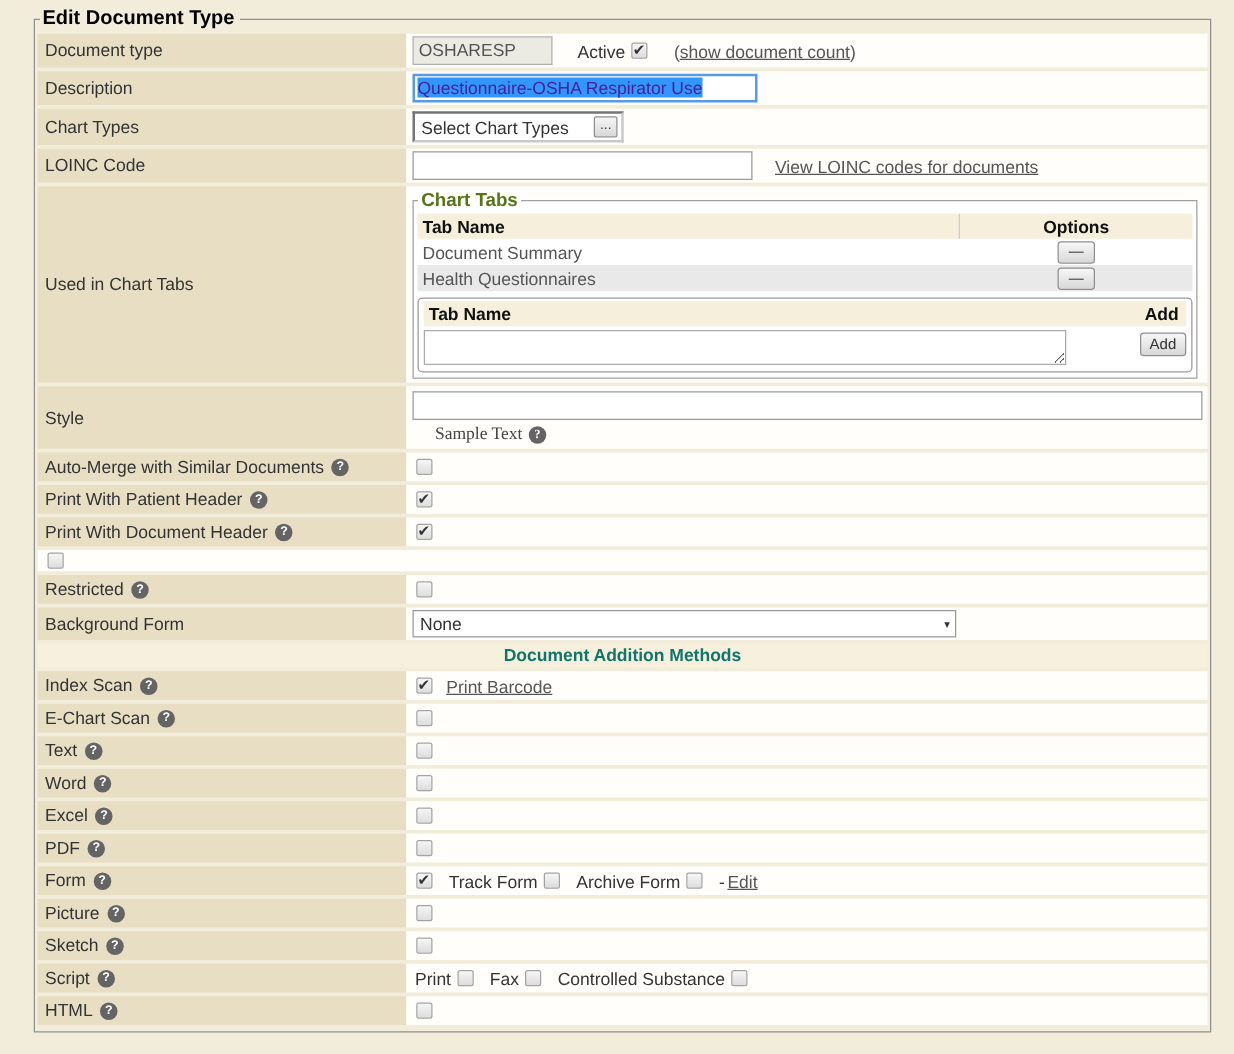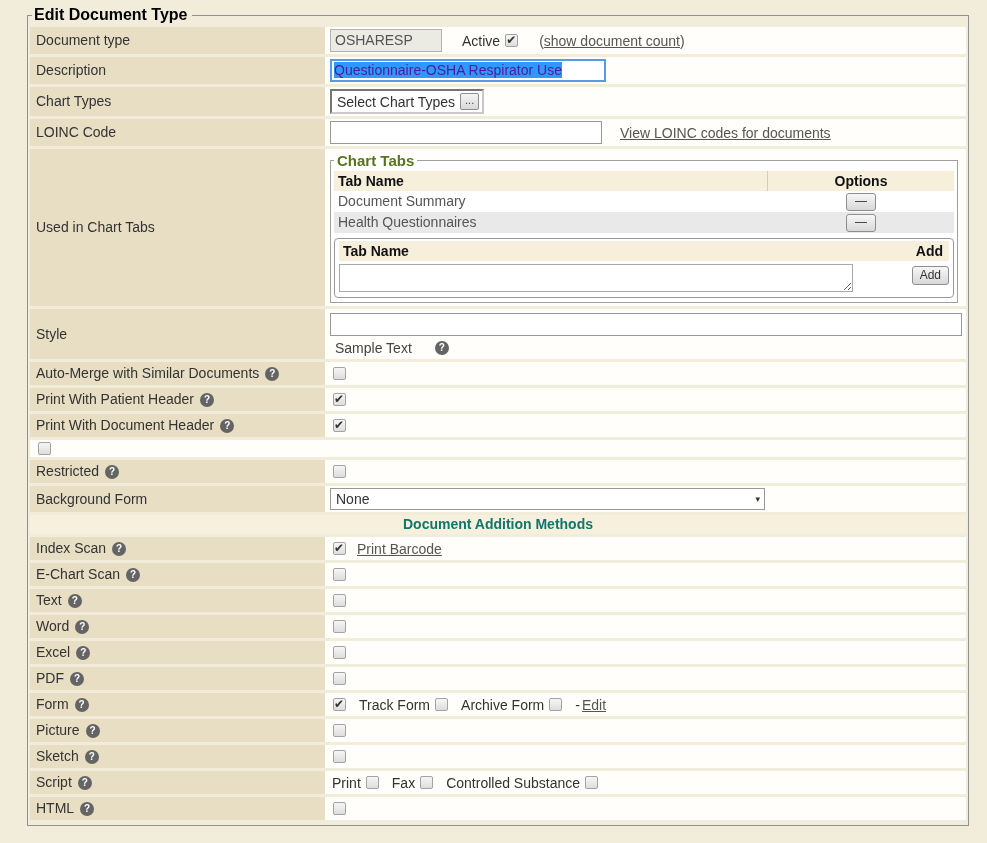--- a/index.html
+++ b/index.html
@@ -45,31 +45,31 @@
   .disabled-input{
     background:#ebebe4;border:1px solid #b2b2b2;color:#545454;width:102px;
   }
   .desc-input{
     border:2px solid #569aea;background:#fff;height:19px;line-height:19px;
     width:268px;padding:0 2px;white-space:nowrap;overflow:hidden;
   }
   .selected-text{background:#3297fd;color:#4c1d95;}
   .chart-types-box{
     border:2px inset #c9c9c9;background:#fff;padding:2px 3px 2px 5px;
-    display:inline-flex;align-items:center;gap:5px;
+    display:inline-flex;align-items:center;gap:20px;
   }
   .mini-btn{
     font-family:"Liberation Sans", sans-serif;
     background:linear-gradient(#f5f5f5,#d9d9d9);
     border:1px solid #8e8e8e;border-radius:2px;color:#444;
     font-size:11px;line-height:11px;padding:1px 4px 3px 4px;cursor:default;
   }
   .loinc-input{width:262px;}
   .style-input{width:622px;margin-top:2px;}
-  .sample-line{margin:4px 0 1px 5px;color:#444;display:flex;align-items:center;gap:23px;}
+  .sample-line{margin:4px 0 1px 18px;color:#444;display:flex;align-items:center;gap:5px;font-family:Liberation Serif, serif;}
   
   a.lnk{color:#555;text-decoration:underline;}
   .paren{color:#555;}
   
   .help{
     display:inline-block;width:14px;height:14px;border-radius:50%;
     background:#646464;color:#fff;font-size:10px;font-weight:bold;
     text-align:center;line-height:14px;flex:0 0 auto;
   }
   
@@ -86,21 +86,21 @@
   }
   
   .ct-fieldset{
     border:1px solid #a0a0a0;background:#fff;width:620px;
     margin:1px 0 1px 0;padding:2px 3px 4px 3px;
   }
   .ct-fieldset > legend{color:#567519;font-weight:bold;font-size:15px;padding:0 3px;}
   .ct-header{display:flex;background:#f5efdc;font-weight:bold;color:#111;}
   .ct-h-name{flex:1;padding:2px 4px;}
   .ct-h-opt{flex:0 0 178px;text-align:center;padding:2px 4px;border-left:1px solid #ccc;}
-  .ct-row{display:flex;color:#555;}
+  .ct-row{display:flex;align-items:center;color:#555;}
   .ct-row.alt{background:#e9e9e9;}
   .ct-row .ct-name{flex:1;padding:2px 4px;}
   .ct-row .ct-opt{flex:0 0 178px;text-align:center;padding:1px 4px;}
   .remove-btn{
     background:linear-gradient(#f7f7f7,#d8d8d8);
     border:1px solid #8e8e8e;border-radius:3px;color:#333;
     font-size:12px;line-height:12px;padding:1px 8px 3px 8px;cursor:default;
   }
   .ct-addbox{
     border:1px solid #999;border-radius:4px;background:#fff;

